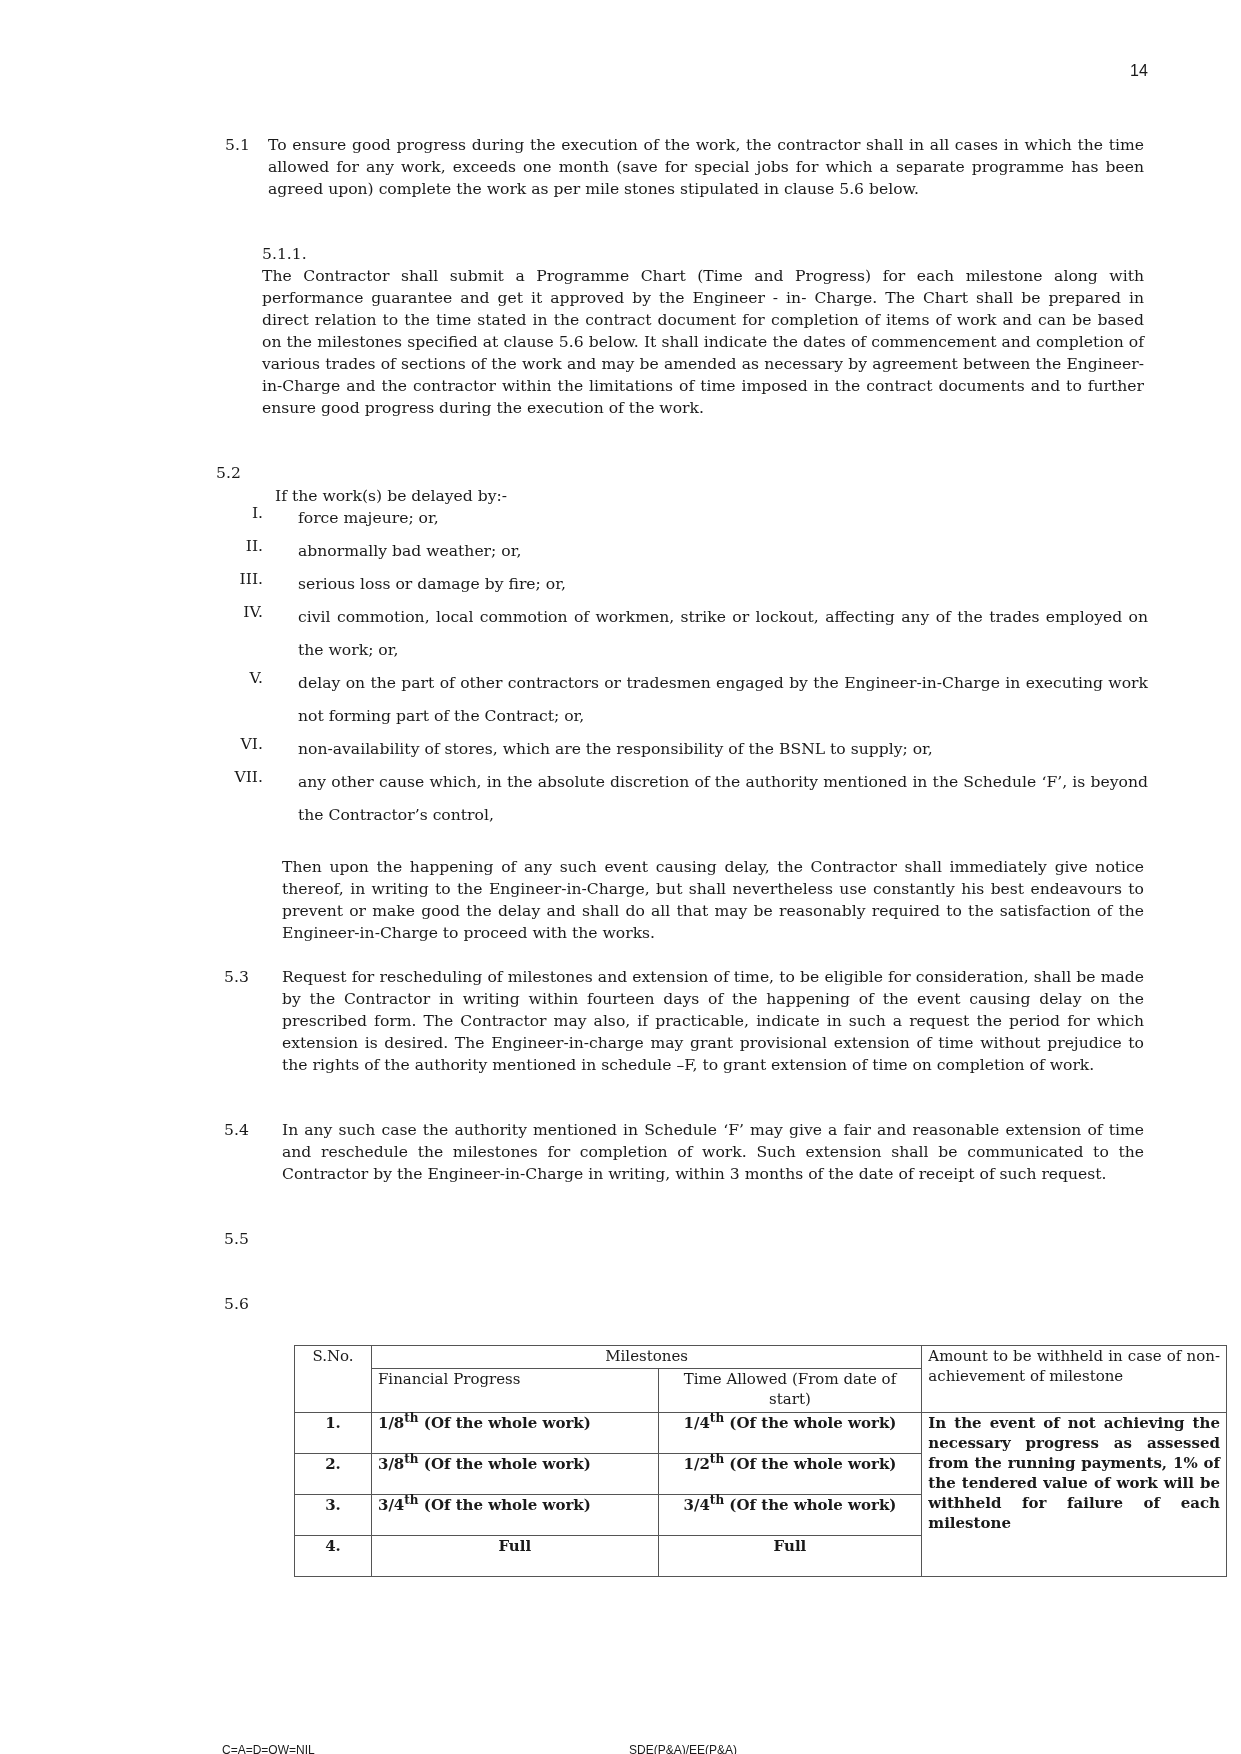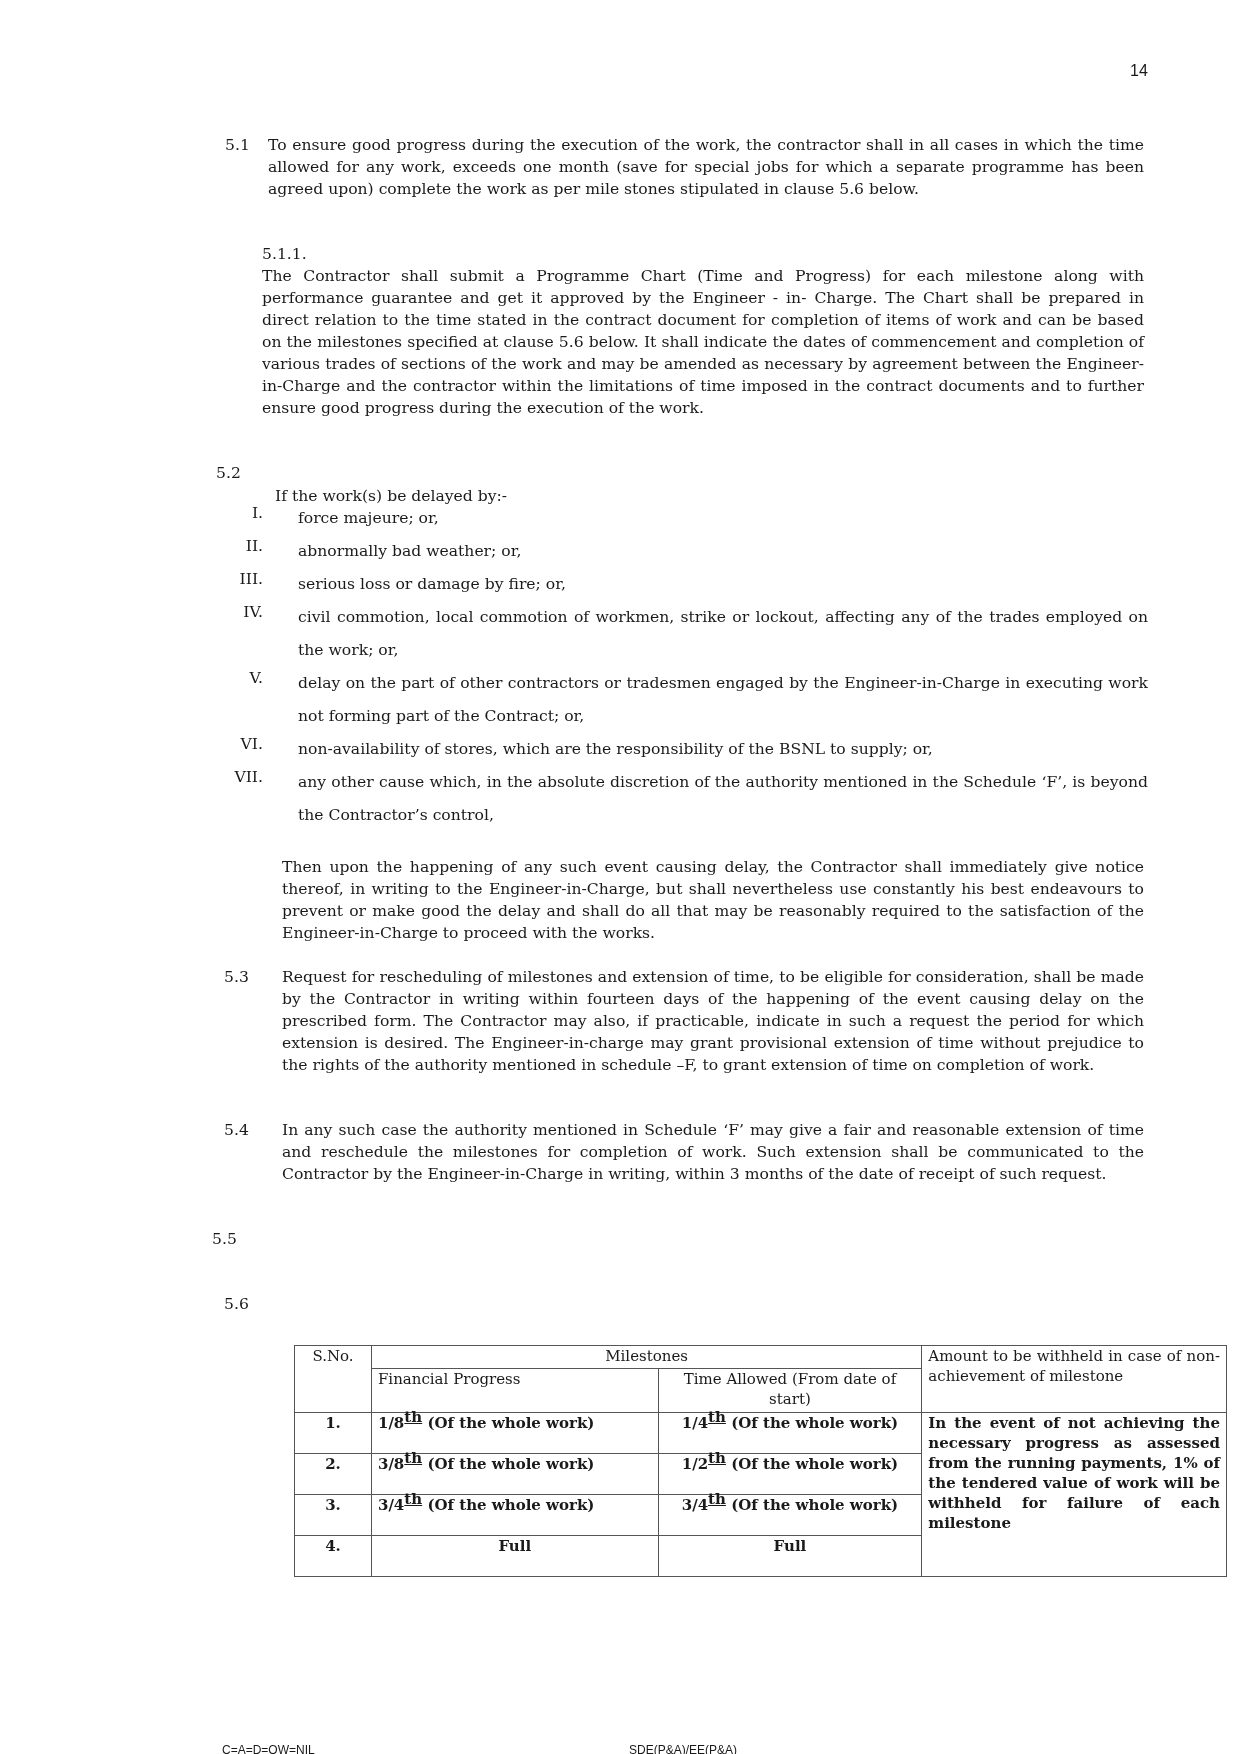--- a/index.html
+++ b/index.html
@@ -11,21 +11,21 @@
   .num { position: absolute; }
   .list-row { position: absolute; left: 225px; width: 920px; }
   .list-row .roman { position: absolute; width: 38px; text-align: right; left: 0; }
   .list-row .txt { position: absolute; left: 73px; width: 850px; text-align: justify; line-height: 33px; }
   table.ms { position: absolute; left: 294px; top: 1345px; width: 933px; border-collapse: collapse;
              font-family: "DejaVu Serif", serif; font-size: 15px; line-height: 20px; }
   table.ms td { border: 1.5px solid #555; vertical-align: top; padding: 0 6px; margin-left: 24px; }
   table.ms .c { text-align: center; }
   table.ms .b { font-weight: bold; }
   table.ms .j { text-align: justify; }
-  sup { font-size: 15px; line-height: 0; text-decoration: underline; }
+  sup { font-size: 12px; line-height: 0; }
   .footer { position: absolute; top: 1743px; font-family: "Liberation Sans", sans-serif; font-size: 12px; }
 </style>
 </head>
 <body>
 
 <div class="page">
 
   <div class="pagenum">14</div>
 
   <div class="serif num" style="left:225px; top:134px;">5.1</div>
@@ -67,21 +67,21 @@
   </div>
 
   <div class="serif para" style="left:282px; top:856px; width:862px;">Then upon the happening of any such event causing delay, the Contractor shall immediately give notice thereof, in writing to the Engineer-in-Charge, but shall nevertheless use constantly his best endeavours to prevent or make good the delay and shall do all that may be reasonably required to the satisfaction of the Engineer-in-Charge to proceed with the works.</div>
 
   <div class="serif num" style="left:224px; top:966px;">5.3</div>
   <div class="serif para" style="left:282px; top:966px; width:862px;">Request for rescheduling of milestones and extension of time, to be eligible for consideration, shall be made by the Contractor in writing within fourteen days of the happening of the event causing delay on the prescribed form. The Contractor may also, if practicable, indicate in such a request the period for which extension is desired. The Engineer-in-charge may grant provisional extension of time without prejudice to the rights of the authority mentioned in schedule –F, to grant extension of time on completion of work.</div>
 
   <div class="serif num" style="left:224px; top:1119px;">5.4</div>
   <div class="serif para" style="left:282px; top:1119px; width:862px;">In any such case the authority mentioned in Schedule ‘F’ may give a fair and reasonable extension of time and reschedule the milestones for completion of work. Such extension shall be communicated to the Contractor by the Engineer-in-Charge in writing, within 3 months of the date of receipt of such request.</div>
 
-  <div class="serif num" style="left:212px; top:1228px;">5.5</div>
+  <div class="serif num" style="left:224px; top:1228px;">5.5</div>
 
   <div class="serif num" style="left:224px; top:1293px;">5.6</div>
 
   <table class="ms">
     <colgroup>
       <col style="width:77px">
       <col style="width:287px">
       <col style="width:264px">
       <col style="width:305px">
     </colgroup>

